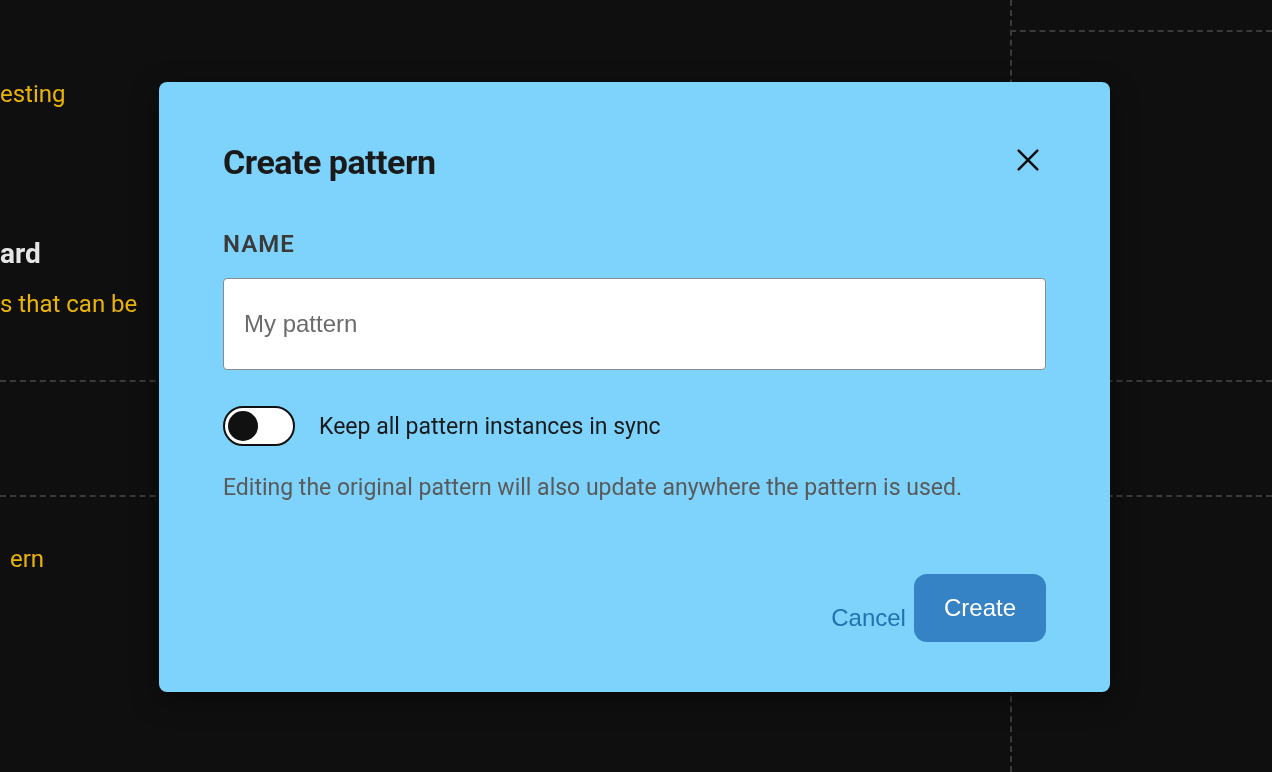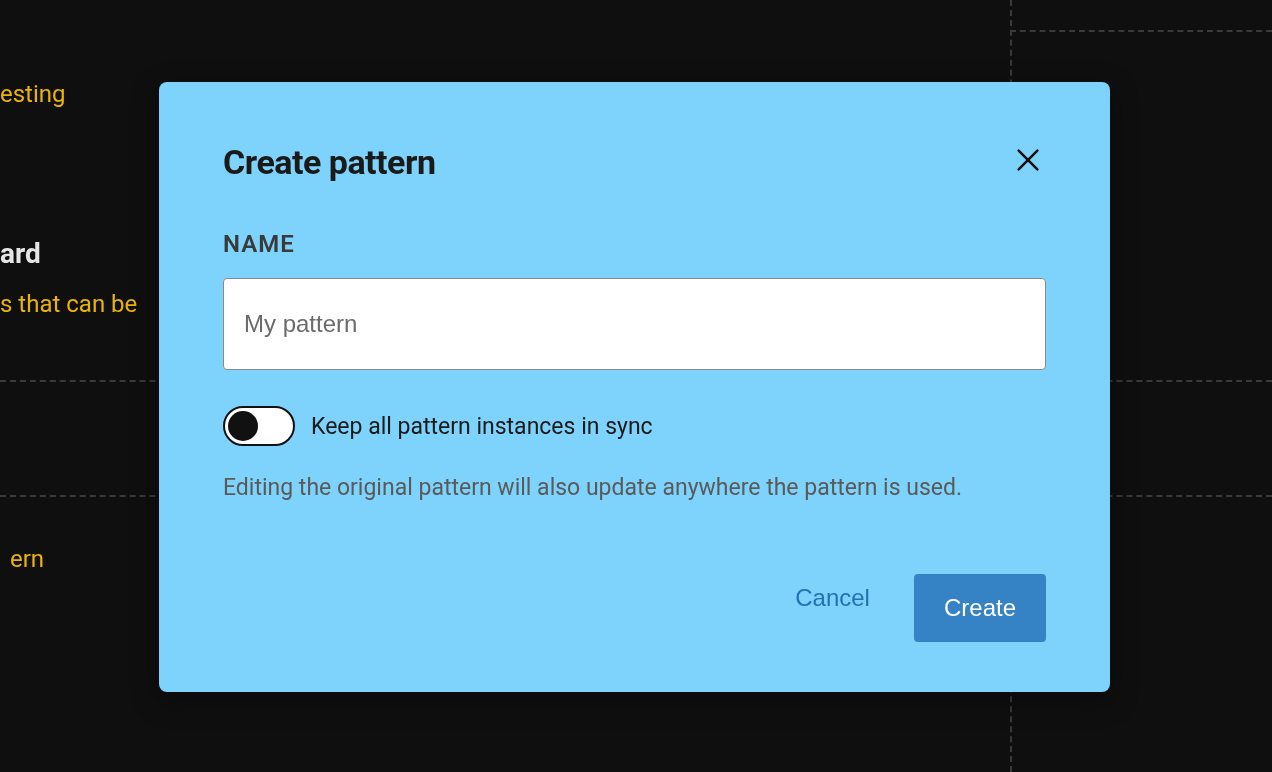--- a/index.html
+++ b/index.html
@@ -108,21 +108,21 @@
       outline: none;
       background: #fff;
     }
     .text-input::placeholder {
       color: #6b6b6b;
     }
 
     .toggle-row {
       display: flex;
       align-items: center;
-      gap: 16px;
+      gap: 24px;
       margin-top: 36px;
     }
 
     .toggle {
       position: relative;
       width: 72px;
       height: 40px;
       border: 2px solid #111;
       border-radius: 40px;
       background: #fff;
@@ -147,41 +147,40 @@
     .help-text {
       font-size: 23px;
       color: #5a5a5a;
       margin-top: 26px;
       line-height: 1.4;
     }
 
     .modal-footer {
       display: flex;
       justify-content: flex-end;
-      align-items: flex-start;
-      gap: 36px;
+      align-items: flex-end;
       margin-top: 70px;
     }
 
     .btn-cancel {
       background: none;
       border: none;
       color: #2271b1;
       font-size: 24px;
       cursor: pointer;
       padding: 10px 8px;
     }
 
     .btn-primary {
       background: #3582c4;
       border: none;
       color: #fff;
       font-size: 24px;
       padding: 20px 30px;
-      border-radius: 4px;
+      border-radius: 13px;
       cursor: pointer;
     }
   </style>
 </head>
 <body>
 
 <div class="bg">
   <div class="bg-dashed-v" style="left:1010px;"></div>
   <div class="bg-dashed-h" style="top:30px; left:1010px;"></div>
   <div class="bg-text" style="top:80px; left:0;">esting</div>

